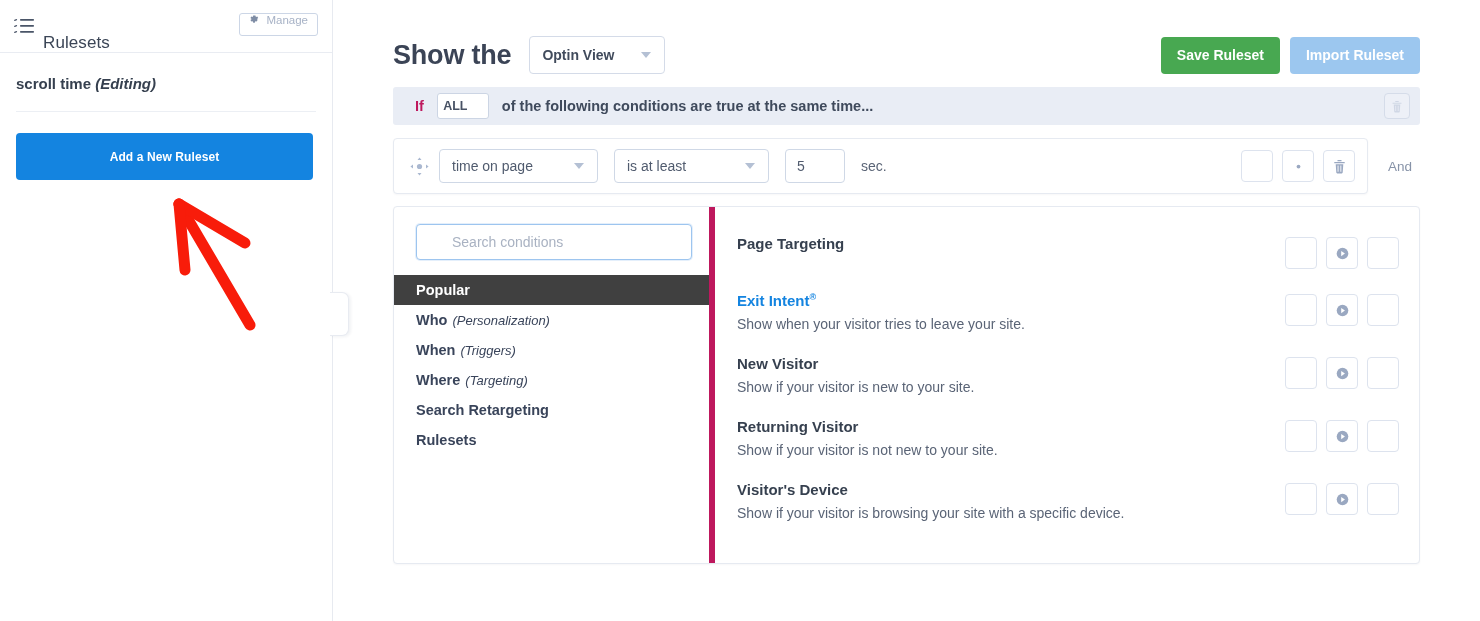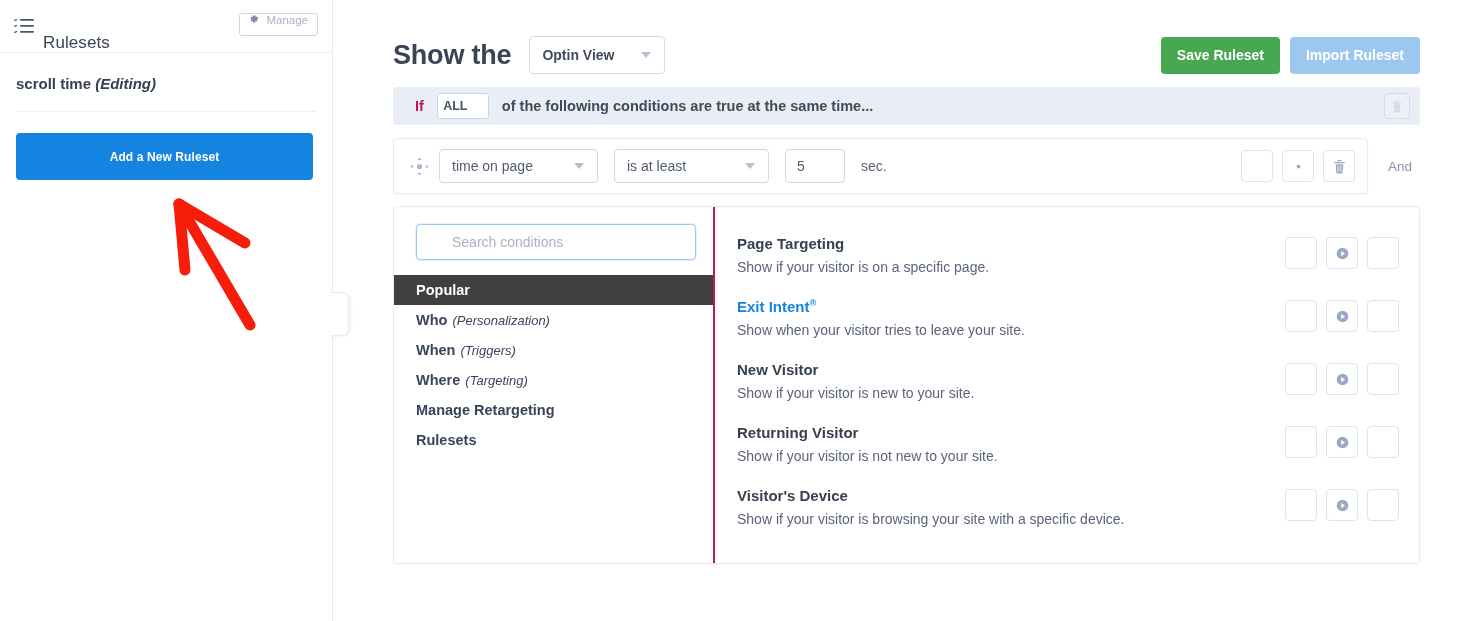--- a/index.html
+++ b/index.html
@@ -204,21 +204,21 @@
   .picker {
     margin-top: 12px;
     height: 358px;
     border: 1px solid #e6eaf1; border-radius: 4px;
     background: #fff;
     display: flex;
     box-shadow: 0 1px 2px rgba(25,35,60,.035);
   }
   .picker-left {
     flex: 0 0 321px;
-    border-right: 2px solid #be185d;
+    border-right: 6px solid #be185d;
     padding: 17px 0 0 0;
   }
   .search-wrap {
     margin: 0 17px 15px 22px;
     height: 36px;
     border: 1px solid #9dc5ef; border-radius: 4px;
     background: #fff;
     display: flex; align-items: center;
     padding: 0 10px 0 12px;
     box-shadow: 0 0 0 1px rgba(157,197,239,.28);
@@ -412,34 +412,33 @@
             </div>
             <div class="cat-item">
               <b>When</b>
               <i>(Triggers)</i>
             </div>
             <div class="cat-item">
               <b>Where</b>
               <i>(Targeting)</i>
             </div>
             <div class="cat-item">
-              <b>Manage Retargeting</b>
+              <b>Search Retargeting</b>
             </div>
             <div class="cat-item">
               <b>Rulesets</b>
             </div>
           </div>
       </div>
 
       <div class="picker-right">
         <div id="cond-list">
             <div class="cond-item">
               <div class="cond-text">
                 <div class="cond-title"><span>Page Targeting</span></div>
-                <div class="cond-desc">Show if your visitor is on a specific page.</div>
               </div>
               <div class="cond-actions">
                 <div class="icon-btn">
                   <svg viewBox="0 0 14 16" fill="none" stroke="currentColor" stroke-width="1.3">
                     <path d="M2 1h6l4 4v10H2z"></path>
                     <path d="M8 1v4h4"></path>
                     <line x1="4.3" y1="8" x2="9.7" y2="8"></line>
                     <line x1="4.3" y1="10.6" x2="9.7" y2="10.6"></line>
                     <line x1="4.3" y1="13.2" x2="7.6" y2="13.2"></line>
                   </svg>

